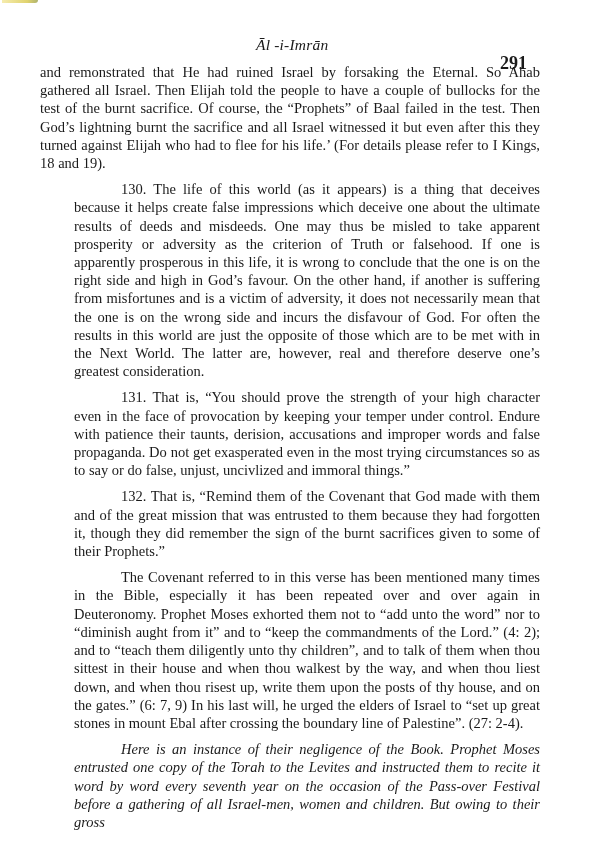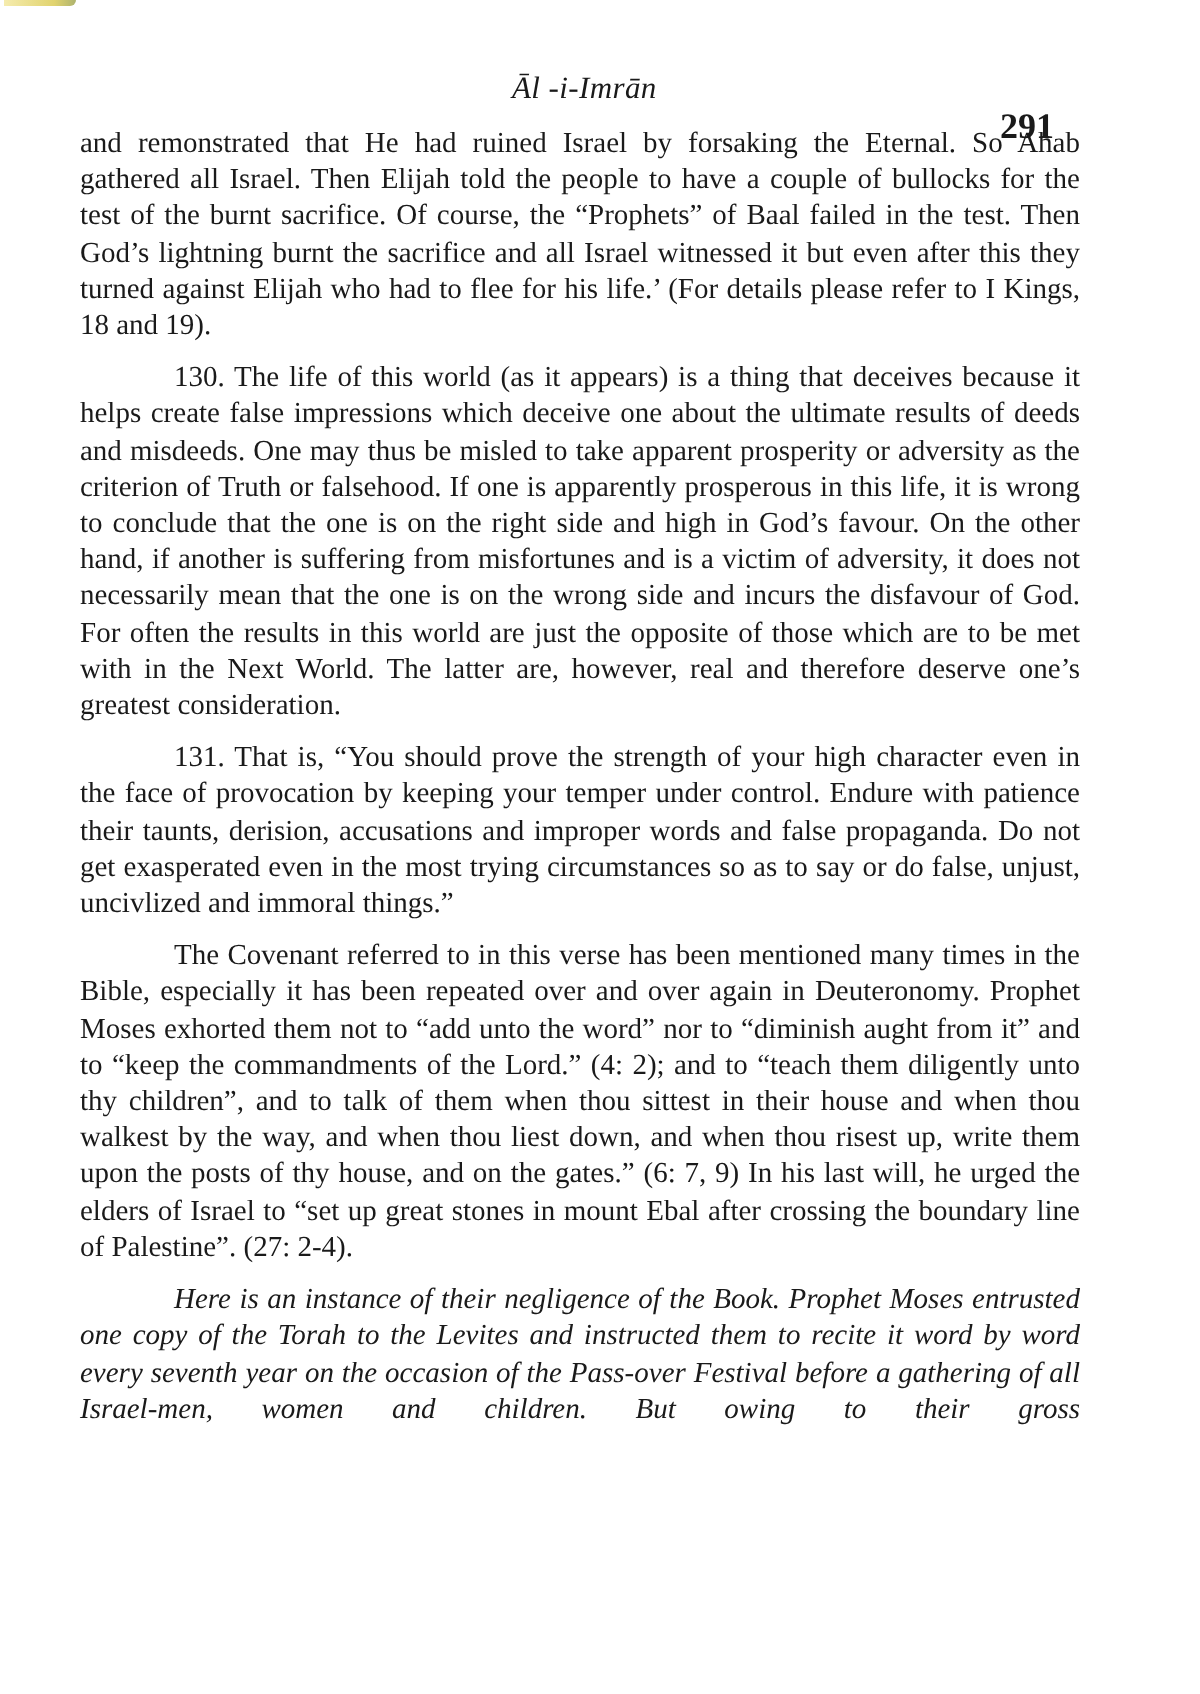--- a/index.html
+++ b/index.html
@@ -59,35 +59,37 @@
     }
     .para {
       margin: 0;
       text-align: justify;
     }
     .para.indent {
       text-indent: 47px;
     }
     .para + .para {
       margin-top: 8px;
+      margin-left: 34px;
     }
     .para.last {
       text-align-last: justify;
       font-style: italic;
     }
   </style>
 </head>
 <body>
 
 <div class="corner-mark"></div>
 
 <header class="running-head">
   <span class="title">Āl -i-Imrān</span>
   <span class="page-number">291</span>
 </header>
 
 <main class="page-body">
   <p class="para">and remonstrated that He had ruined Israel by forsaking the Eternal. So Ahab gathered all Israel. Then Elijah told the people to have a couple of bullocks for the test of the burnt sacrifice. Of course, the “Prophets” of Baal failed in the test. Then God’s lightning burnt the sacrifice and all Israel witnessed it but even after this they turned against Elijah who had to flee for his life.’ (For details please refer to I Kings, 18 and 19).</p>
   <p class="para indent">130. The life of this world (as it appears) is a thing that deceives because it helps create false impressions which deceive one about the ultimate results of deeds and misdeeds. One may thus be misled to take apparent prosperity or adversity as the criterion of Truth or falsehood. If one is apparently prosperous in this life, it is wrong to conclude that the one is on the right side and high in God’s favour. On the other hand, if another is suffering from misfortunes and is a victim of adversity, it does not necessarily mean that the one is on the wrong side and incurs the disfavour of God. For often the results in this world are just the opposite of those which are to be met with in the Next World. The latter are, however, real and therefore deserve one’s greatest consideration.</p>
   <p class="para indent">131. That is, “You should prove the strength of your high character even in the face of provocation by keeping your temper under control. Endure with patience their taunts, derision, accusations and improper words and false propaganda. Do not get exasperated even in the most trying circumstances so as to say or do false, unjust, uncivlized and immoral things.”</p>
+  <p class="para indent">132. That is, “Remind them of the Covenant that God made with them and of the great mission that was entrusted to them because they had forgotten it, though they did remember the sign of the burnt sacrifices given to some of their Prophets.”</p>
   <p class="para indent">The Covenant referred to in this verse has been mentioned many times in the Bible, especially it has been repeated over and over again in Deuteronomy. Prophet Moses exhorted them not to “add unto the word” nor to “diminish aught from it” and to “keep the commandments of the Lord.” (4: 2); and to “teach them diligently unto thy children”, and to talk of them when thou sittest in their house and when thou walkest by the way, and when thou liest down, and when thou risest up, write them upon the posts of thy house, and on the gates.” (6: 7, 9) In his last will, he urged the elders of Israel to “set up great stones in mount Ebal after crossing the boundary line of Palestine”. (27: 2-4).</p>
   <p class="para indent last">Here is an instance of their negligence of the Book. Prophet Moses entrusted one copy of the Torah to the Levites and instructed them to recite it word by word every seventh year on the occasion of the Pass-over Festival before a gathering of all Israel-men, women and children. But owing to their gross</p>
 </main>
 
 </body></html>

